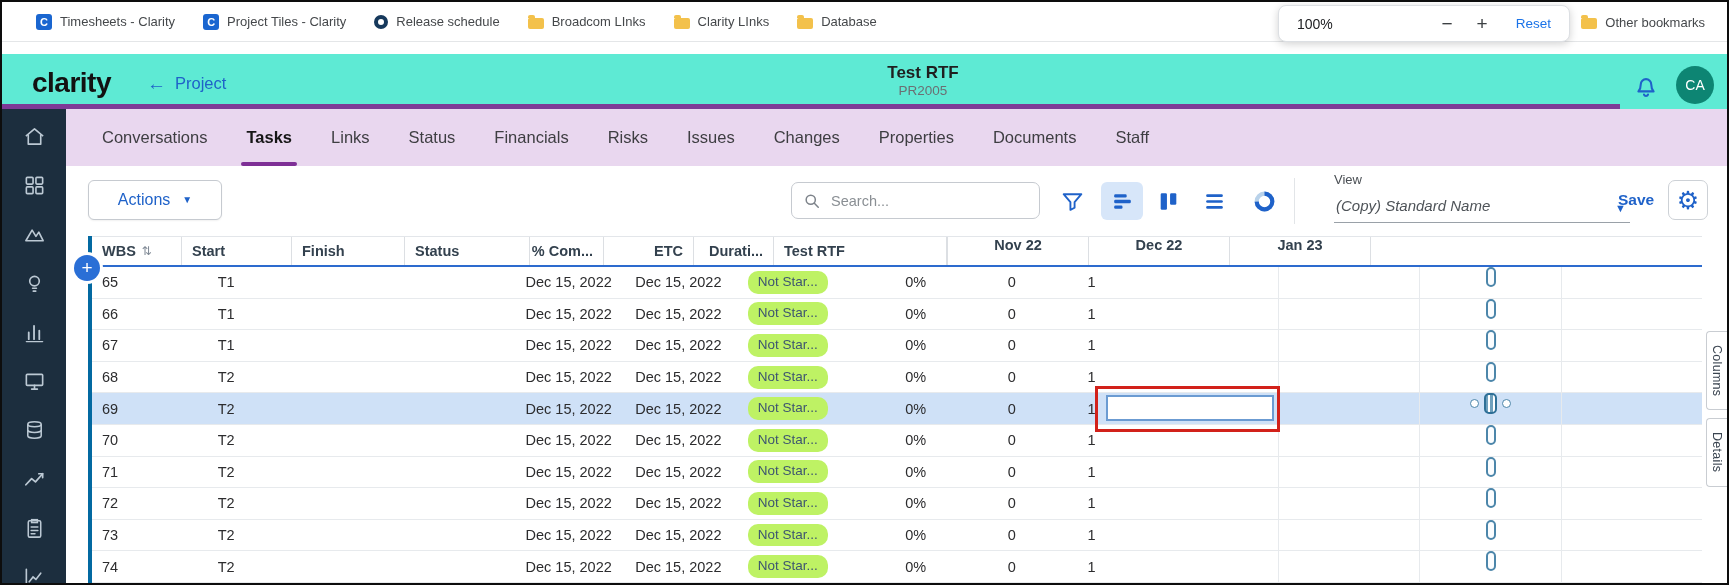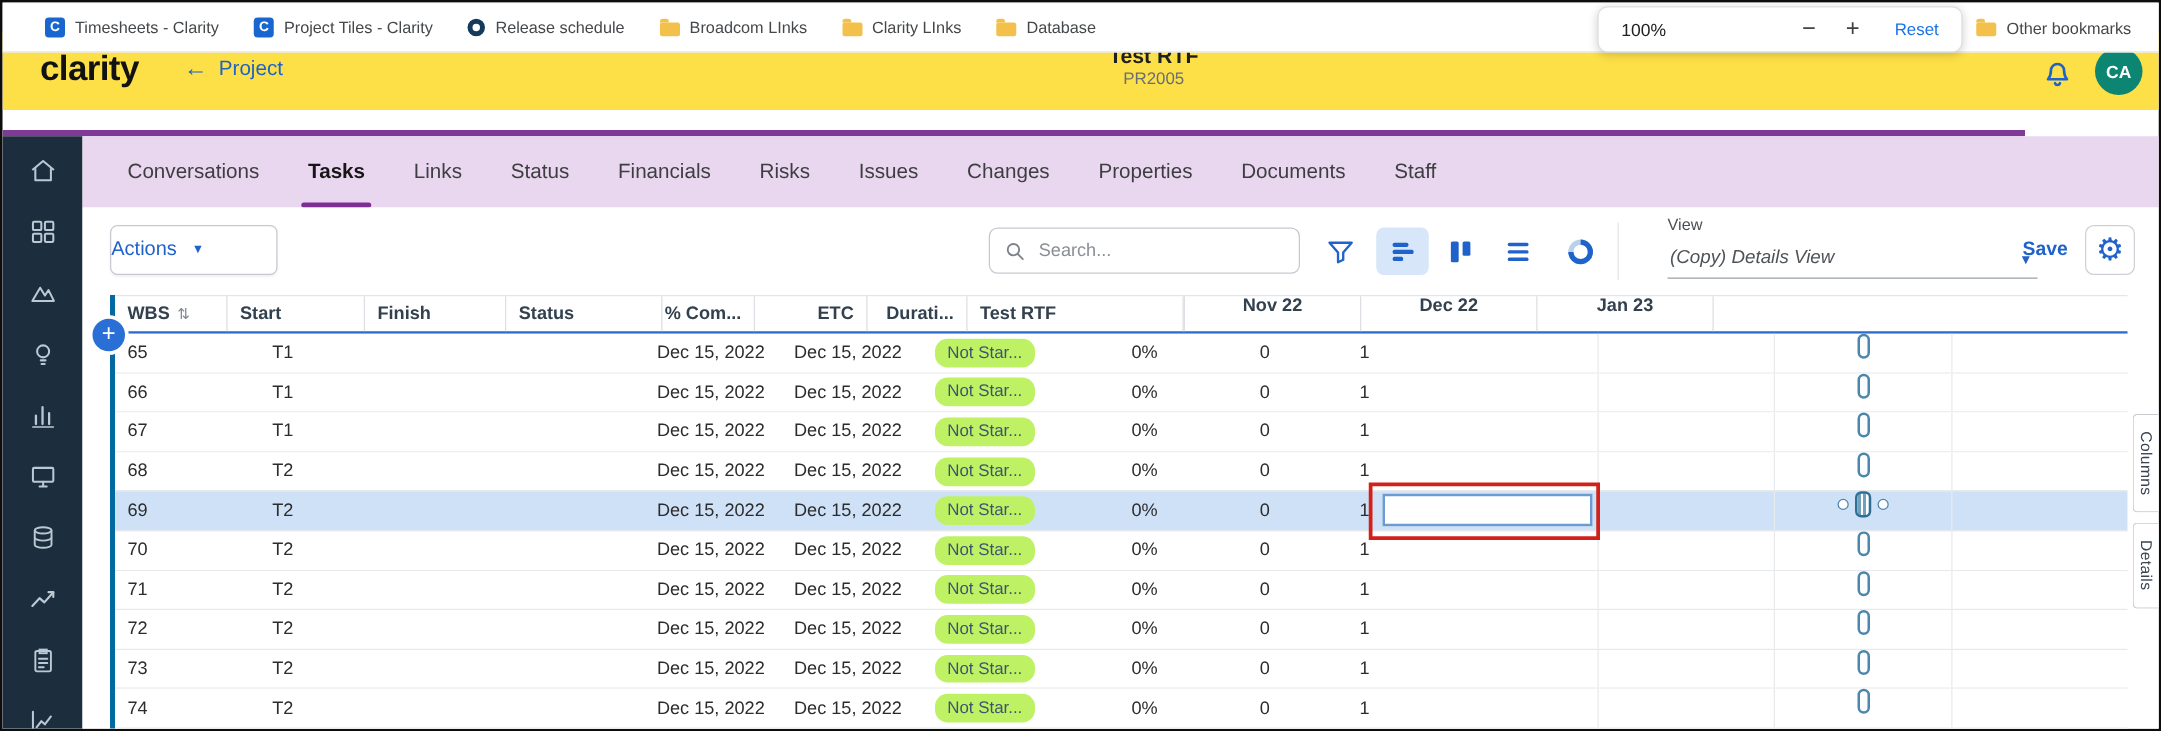--- a/index.html
+++ b/index.html
@@ -14,47 +14,47 @@
 .favicon-target{width:14px;height:14px;border-radius:50%;border:4px solid #16395c;background:#fff;flex:none}
 .folder{position:relative;width:16px;height:11px;background:#f3c14b;border-radius:1.5px 2px 2px 2px;margin-top:3px;flex:none}
 .folder::before{content:"";position:absolute;top:-3px;left:0;width:7px;height:3px;background:#f3c14b;border-radius:2px 2px 0 0}
 .other-bookmarks{position:absolute;right:22px;top:0;height:40px;display:flex;align-items:center;gap:8px;font-size:13px;color:#45484b;cursor:pointer}
 .zoom-popup{position:absolute;top:3px;right:157px;width:292px;height:37px;background:#fff;border:1px solid #dcdfe3;border-radius:8px;box-shadow:0 2px 8px rgba(0,0,0,.18);display:flex;align-items:center;padding:0 18px;gap:24px;z-index:6}
 .zoom-level{font-size:14px;color:#202124;margin-right:auto}
 .zoom-btn{font-size:19px;color:#3c4043;cursor:pointer;line-height:1}
 .zoom-reset{font-size:13.5px;color:#1a73e8;font-weight:500;cursor:pointer;margin-left:4px}
 
 
-.app-header{position:absolute;top:24px;left:0;width:100%;height:62px;background:#fde047}
+.app-header{position:absolute;top:52px;left:0;width:100%;height:62px;background:#5eead4}
 .logo{position:absolute;left:30px;top:13px;font-size:28px;font-weight:700;color:#121212;letter-spacing:-.5px;cursor:pointer}
 .back-link{position:absolute;left:145px;top:20px;display:flex;gap:9px;align-items:center;color:#1f62c9;font-size:16.5px;cursor:pointer}
 .back-arrow{font-size:19px;line-height:1}
 .page-title-block{position:absolute;left:921px;top:9px;transform:translateX(-50%);text-align:center}
 .page-title{font-size:17px;font-weight:700;color:#1f1f1f}
 .page-subtitle{font-size:13.5px;color:#6b6f73;margin-top:0}
 .bell{position:absolute;left:1630px;top:17px;width:28px;height:28px;cursor:pointer}
-.avatar{position:absolute;left:1674px;top:12px;width:38px;height:38px;border-radius:50%;background:#0d8573;color:#fff;font-size:14px;font-weight:700;display:flex;align-items:center;justify-content:center;cursor:pointer}
+.avatar{position:absolute;left:1674px;top:12px;width:38px;height:38px;border-radius:50%;background:#0d8573;color:#fff;font-size:14px;font-weight:400;display:flex;align-items:center;justify-content:center;cursor:pointer}
 .purple-bar{position:absolute;top:102px;left:0;width:1618px;height:5px;background:#7e3a96}
 
 
 .main{position:absolute;top:107px;left:0;right:0;bottom:0;display:flex}
 .sidebar{width:64px;background:#1c2e3e;display:flex;flex-direction:column;align-items:center;padding-top:16px;gap:26px;overflow:hidden;flex:none}
 .side-icon{width:23px;height:23px;color:#bcc9d4;cursor:pointer;flex:none}
 .side-icon svg{width:100%;height:100%}
 .content{flex:1;position:relative;display:flex;flex-direction:column;min-width:0}
 
 
 .tabbar{height:57px;background:#e9d7ef;display:flex;align-items:stretch;padding-left:36px;gap:39px;flex:none}
 .tab{display:flex;align-items:center;font-size:16.5px;color:#3e3e42;cursor:pointer;position:relative;white-space:nowrap}
 .tab.active{color:#161616;font-weight:700}
 .tab.active::after{content:"";position:absolute;left:-5px;right:-5px;bottom:0;height:4px;background:#7e2f96;border-radius:2px}
 
 
 .toolbar{height:70px;position:relative;background:#fff;flex:none}
-.actions-btn{position:absolute;left:22px;top:14px;width:134px;height:40px;border:1px solid #c6cad0;border-radius:6px;background:#fff;display:flex;align-items:center;gap:12px;color:#1f62c9;font-size:16px;font-weight:500;cursor:pointer;box-shadow:0 1px 2px rgba(0,0,0,.06)}
+.actions-btn{position:absolute;left:22px;top:14px;width:134px;height:40px;border:1px solid #c6cad0;border-radius:6px;background:#fff;display:flex;align-items:center;justify-content:center;gap:12px;color:#1f62c9;font-size:16px;font-weight:500;cursor:pointer;box-shadow:0 1px 2px rgba(0,0,0,.06)}
 .caret{font-size:10px;color:#1f62c9;line-height:1}
 .search-box{position:absolute;left:725px;top:16px;width:249px;height:37px;border:1px solid #c6cad0;border-radius:7px;display:flex;align-items:center;padding:0 10px;gap:9px;background:#fff}
 .search-icon{width:20px;height:20px;flex:none}
 .search-box input{border:none;outline:none;font-size:14.5px;color:#333;width:100%;font-family:inherit;background:transparent}
 .search-box input::placeholder{color:#8a8f94}
 .icon-btn{position:absolute;top:16px;width:42px;height:38px;display:flex;align-items:center;justify-content:center;cursor:pointer;border-radius:6px}
 .icon-btn svg{width:25px;height:25px}
 .funnel-btn{left:985px}
 .vt-gantt{left:1035px;background:#d7e6f9}
 .vt-board{left:1081px}
@@ -273,21 +273,21 @@
         </div>
         <div class="icon-btn pie-btn">
           <svg viewBox="0 0 24 24" fill="none">
               <circle cx="12" cy="12" r="7.5" stroke="#b9d2ea" stroke-width="4"></circle>
               <circle cx="12" cy="12" r="7.5" stroke="#1f62c9" stroke-width="4" stroke-dasharray="35 12" transform="rotate(-90 12 12)"></circle>
             </svg>
         </div>
         <div class="toolbar-divider"></div>
         <div class="view-select">
           <div class="view-label">View</div>
-          <div class="view-value">(Copy) Details View</div>
+          <div class="view-value">(Copy) Standard Name</div>
           <span class="view-caret">▼</span>
         </div>
         <div class="save-link">Save</div>
         <div class="gear-btn">
           <span class="gear-glyph">⚙</span>
         </div>
       </div>
 
       <div class="gridwrap">
         <div class="plus-btn">+</div>

